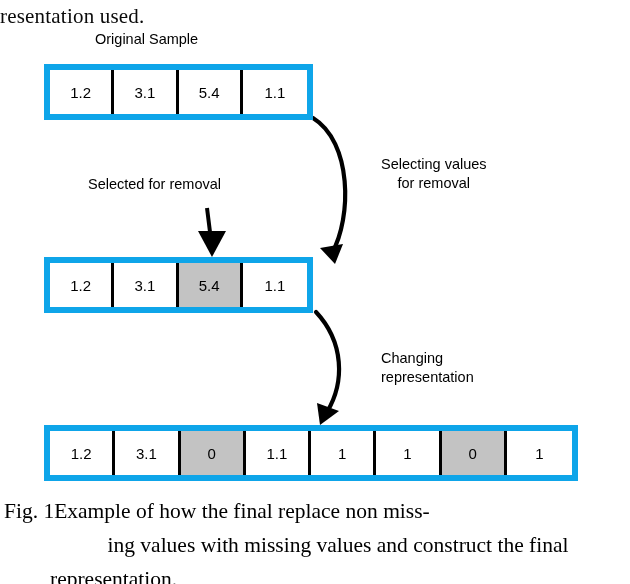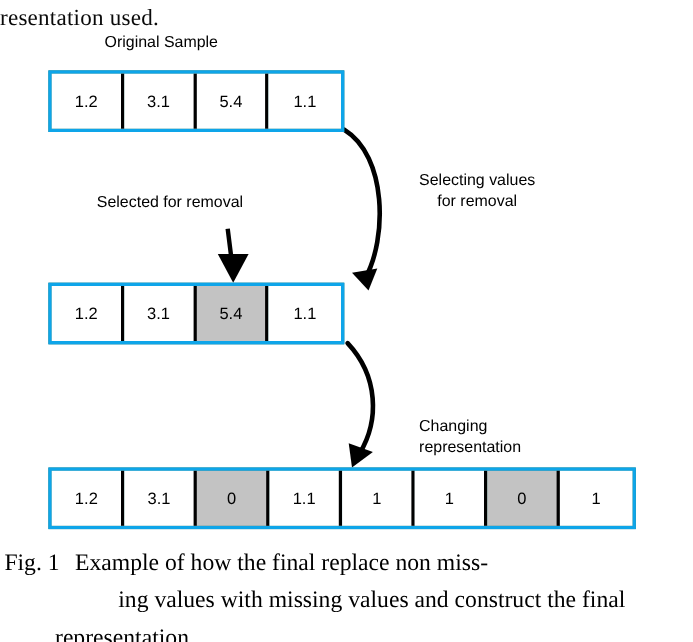--- a/index.html
+++ b/index.html
@@ -61,29 +61,29 @@
     position: absolute;
     font-family: "Liberation Sans", sans-serif;
     font-size: 14.5px;
     line-height: 19px;
     color: #000000;
     white-space: pre-line;
   }
   .label-original-sample { left: 95px; top: 18px; }
   .label-selected-removal { left: 88px;  top: 163px; }
   .label-selecting-values { left: 381px; top: 143px; text-align: center; }
-  .label-changing-rep     { left: 381px; top: 337px; margin-top: 30px; }
+  .label-changing-rep     { left: 381px; top: 337px; }
 
   
   .row {
     position: absolute;
     display: flex;
-    border: 3px solid #0ea5e9;
+    border: 6px solid #0ea5e9;
     box-sizing: border-box;
-    background: #0f766e;
+    background: #1d4ed8;
   }
   .row-1 { left: 44px; top: 52px;  width: 269px; height: 56px; }
   .row-2 { left: 44px; top: 245px; width: 269px; height: 56px; }
   .row-3 { left: 44px; top: 413px; width: 534px; height: 56px; }
 
   .cell {
     box-sizing: border-box;
     border-right: 3px solid #000000;
     display: flex;
     align-items: center;
@@ -109,21 +109,21 @@
     line-height: 34px;
     color: #000000;
   }
   .caption .cap-line {
     display: block;
     white-space: nowrap;
   }
   .caption .cap-line.l1 { text-align: left; padding-left: 0px; }
   .caption .cap-line.l2 { padding-left: 46px; text-align: center; }
   .caption .cap-line.l3 { padding-left: 46px; }
-  .caption .cap-tag { margin-right: 14px; }
+  .caption .cap-tag { }
 </style>
 </head>
 <body>
 
 <div class="page">
 
   <div class="top-text">resentation used.</div>
 
   <div class="figure">
 

